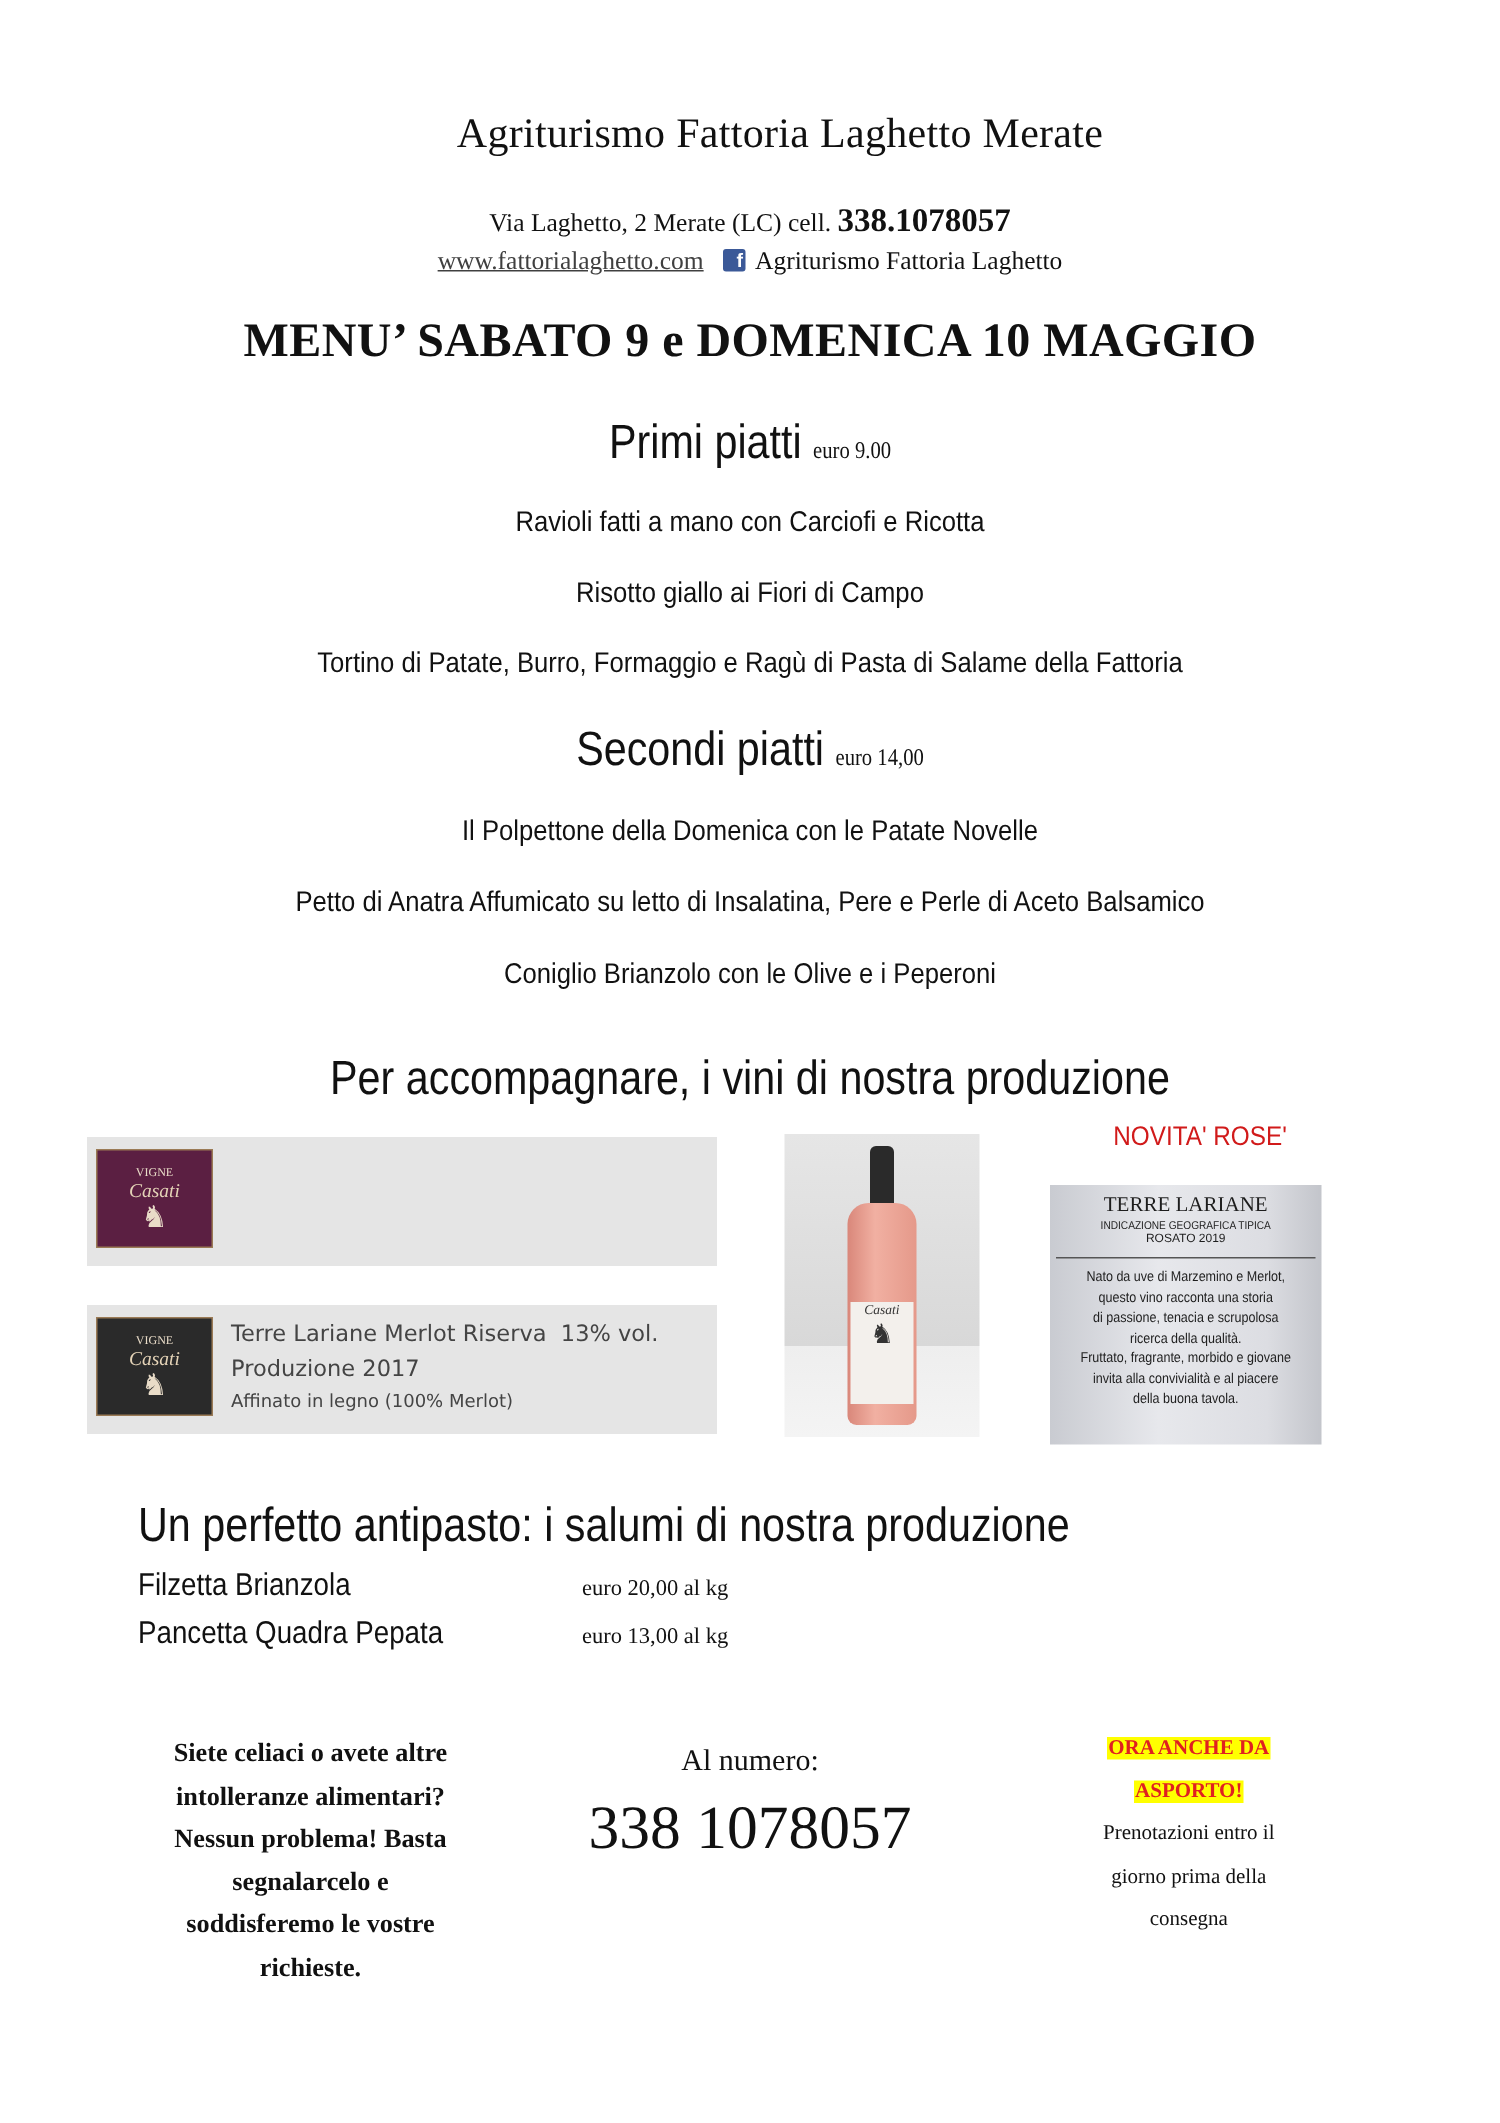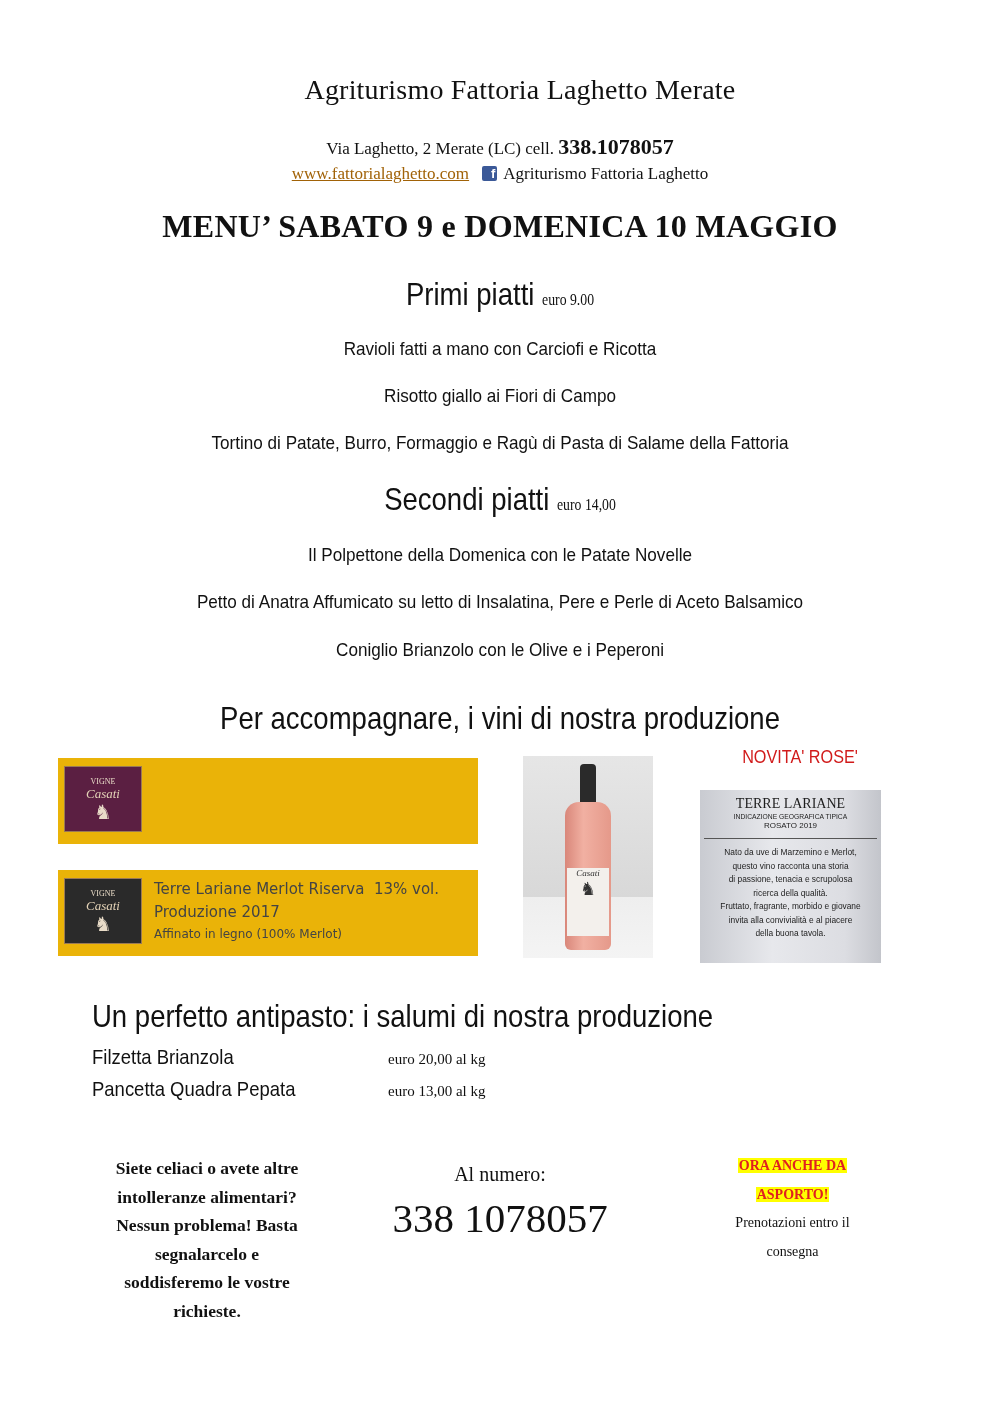--- a/index.html
+++ b/index.html
@@ -6,39 +6,39 @@
     body {
       width: 1000px; height: 1415px; position: relative; overflow: hidden;
       font-family: "Liberation Serif", "DejaVu Serif", serif; color: #111;
     }
     .abs { position: absolute; }
     .center { left: 0; width: 1000px; text-align: center; }
     .site-title { top: 74px; font-size: 28px; letter-spacing: 0.2px; padding-left: 20px; }
     .address { top: 134px; font-size: 17px; }
     .address .phone { font-weight: bold; font-size: 22px; }
     .links-row { top: 164px; font-size: 17px; }
-    .links-row a { color: #a16207; text-decoration: underline; margin-right: 9px; }
+    .links-row a { color: #404040; text-decoration: underline; margin-right: 9px; }
     .fb-icon {
       display: inline-block; width: 15px; height: 15px; background: #3b5998;
       color: #fff; font-family: "Liberation Sans", sans-serif; font-weight: bold;
       font-size: 13px; line-height: 16px; text-align: right; padding-right: 2px;
       box-sizing: border-box; vertical-align: 1px; margin-right: 6px; border-radius: 2px;
     }
     .menu-title { top: 208px; font-size: 32px; font-weight: bold; letter-spacing: 0.3px;
       font-family: "Liberation Serif", serif; }
     .section-title { font-size: 32px; font-family: "Liberation Sans", sans-serif;
       transform: scaleX(0.86); transform-origin: center; }
     .section-title .price { font-size: 16px; font-family: "Liberation Serif", serif; }
     .dish { font-size: 19px; font-family: "Liberation Sans", sans-serif;
       transform: scaleX(0.9); transform-origin: center; }
     .wine-header { top: 700px; font-size: 32px; font-family: "Liberation Sans", sans-serif;
       transform: scaleX(0.86); transform-origin: center; }
     .novita { top: 747px; left: 700px; width: 200px; text-align: center; color: #d11a1a;
       font-size: 18px; font-family: "Liberation Sans", sans-serif; transform: scaleX(0.9); }
-    .wine-card { left: 58px; width: 420px; height: 86px; background: #eab308; }
+    .wine-card { left: 58px; width: 420px; height: 86px; background: #e5e5e5; }
     .wine-label {
       position: absolute; left: 6px; top: 8px; width: 76px; height: 64px; border: 1px solid #9a7a55;
       display: flex; flex-direction: column; align-items: center; justify-content: center;
       color: #e9dcc8; font-size: 8px; font-family: "Liberation Serif", serif;
     }
     .wine-label.red { background: #5b1f42; }
     .wine-label.black { background: #2a2a2a; }
     .wine-label .brand { font-style: italic; font-size: 13px; color: #e4d3b7; }
     .wine-label .horse { font-size: 20px; line-height: 20px; }
     .wine-text { position: absolute; left: 96px; top: 8px; font-family: "DejaVu Sans", sans-serif;
@@ -186,14 +186,15 @@
 
 <div class="abs col-mid">
   <div class="lbl">Al numero:</div>
   <div class="num">338 1078057</div>
 </div>
 
 <div class="abs col-right">
   <div><span class="hl">ORA ANCHE DA</span></div>
   <div><span class="hl">ASPORTO!</span></div>
   <div>Prenotazioni entro il</div>
+  <div>giorno prima della</div>
   <div>consegna</div>
 </div>
 
 </body></html>

